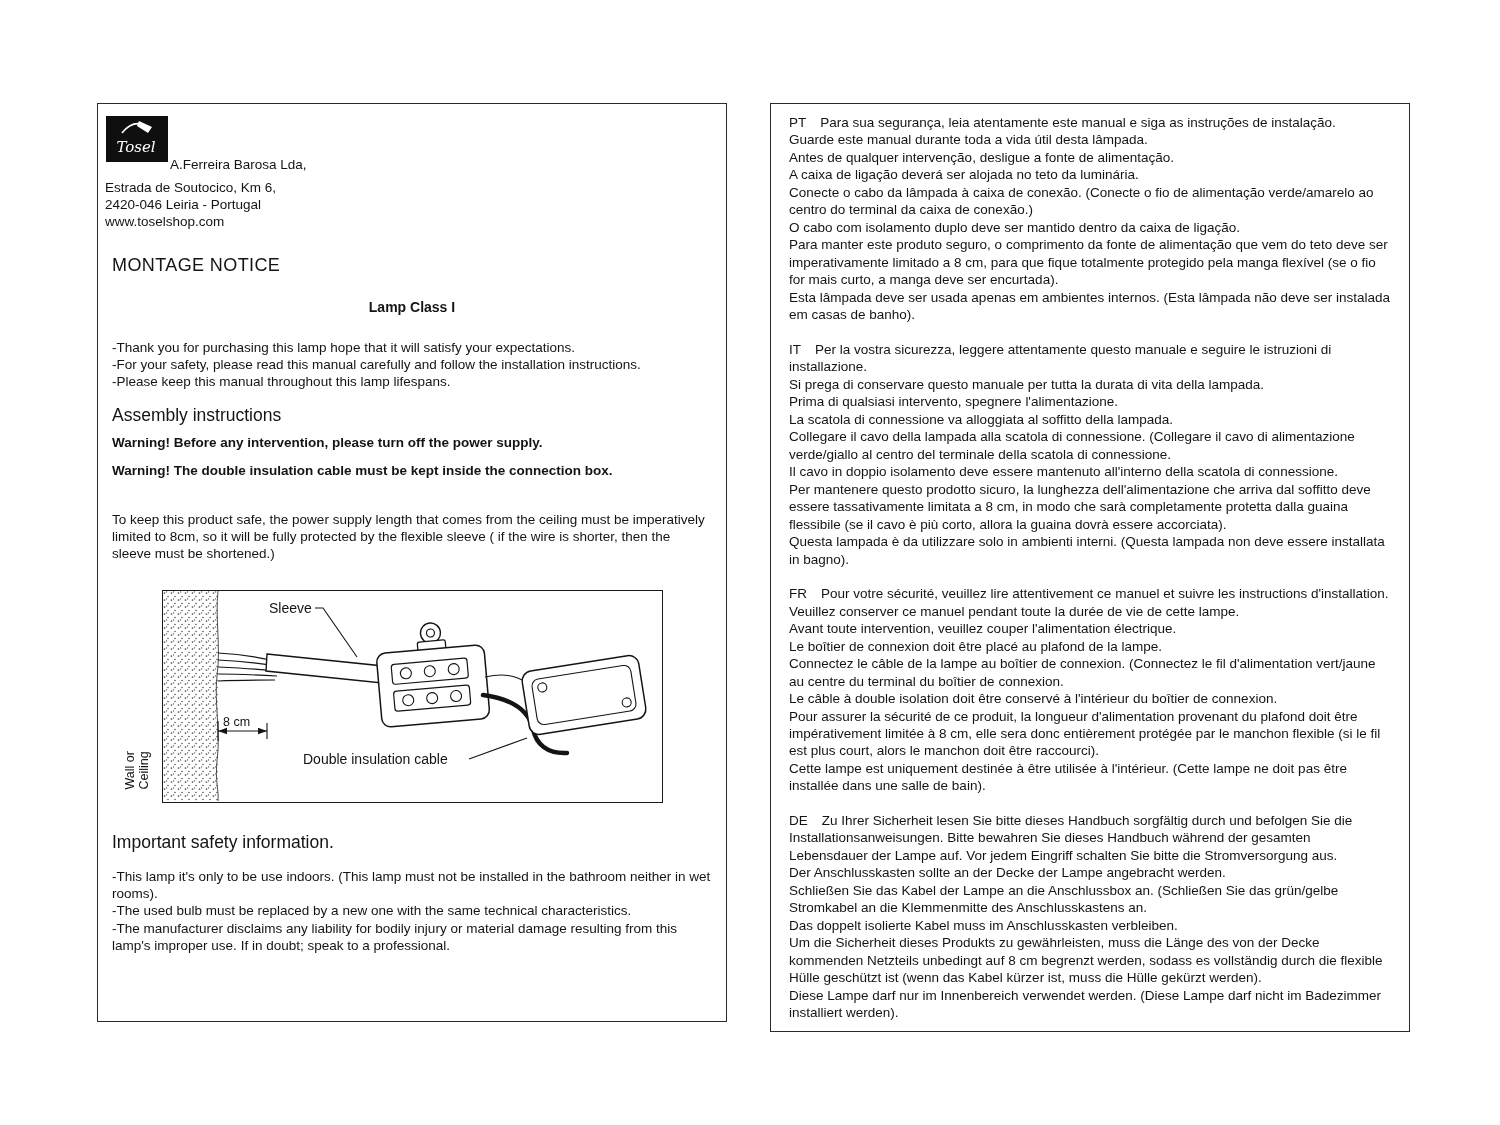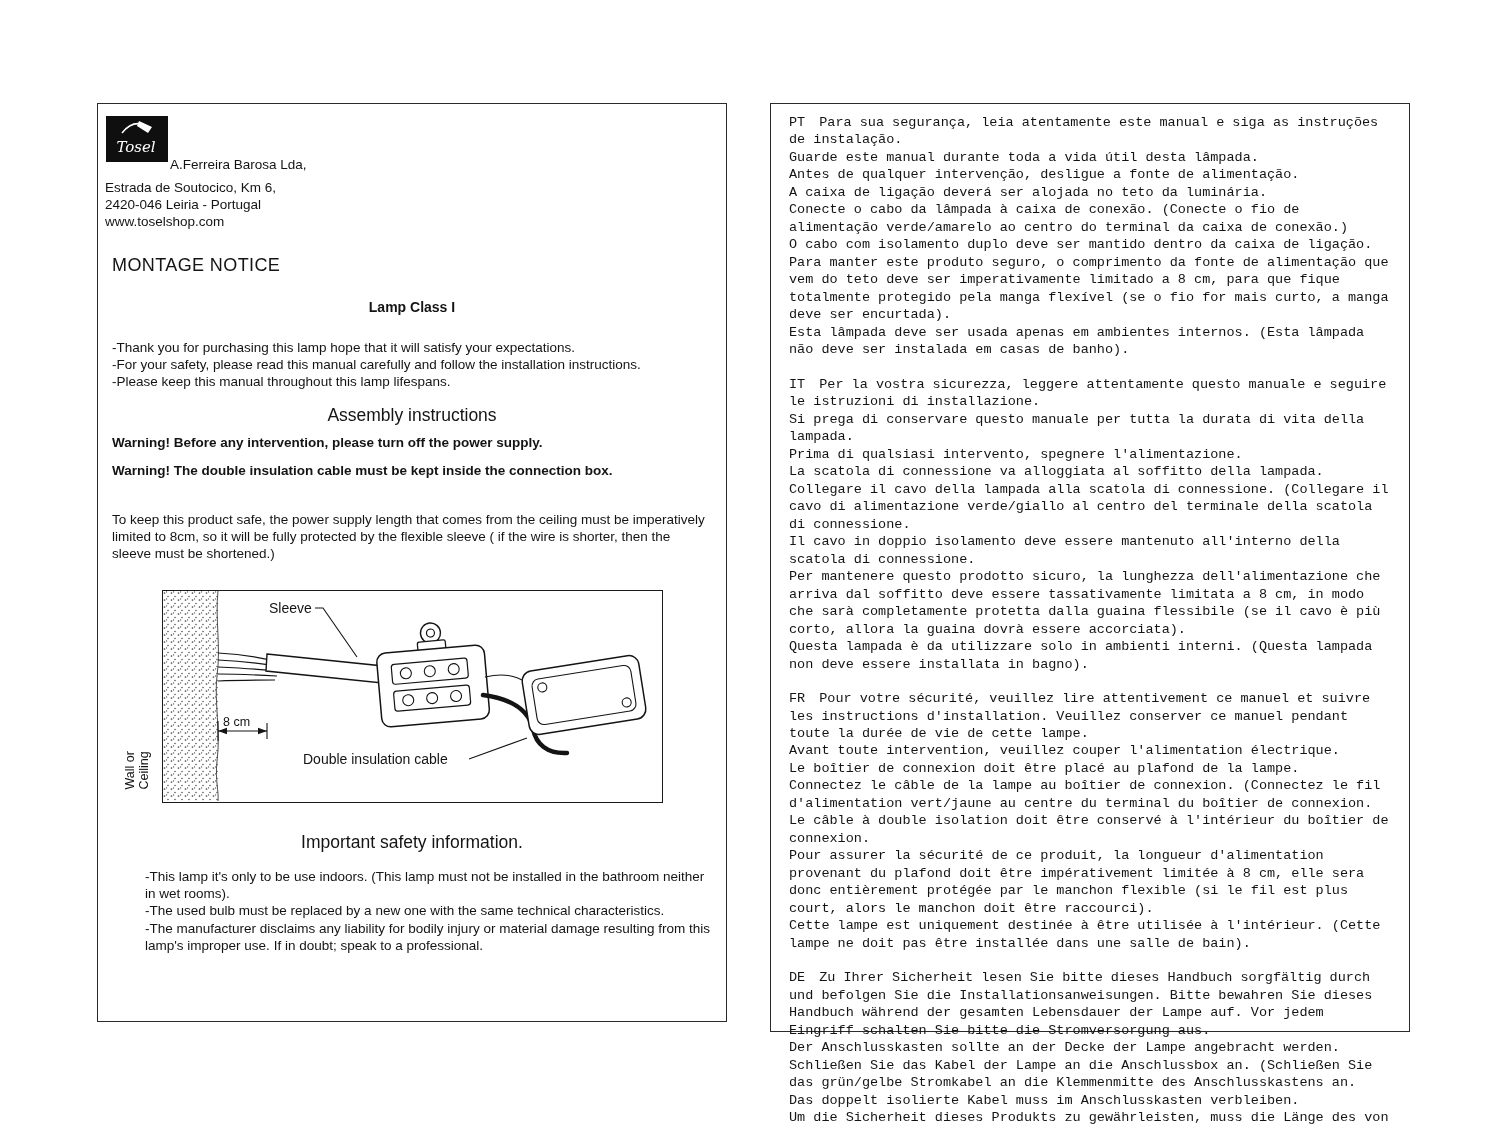--- a/index.html
+++ b/index.html
@@ -19,40 +19,40 @@
   .lp-header { position: relative; height: 112px; }
   .logo { position: absolute; left: -6px; top: 0; width: 62px; height: 46px; text-align: right; }
   .addr-first { position: absolute; left: 58px; top: 40px; font-size: 13.5px; }
   .addr-rest  { position: absolute; left: -7px; top: 63px; font-size: 13.5px; line-height: 17px; white-space: pre-line; }
 
   
   .doc-title    { margin-top: 26px; text-align: left; font-size: 18px; font-weight: 400; letter-spacing: .4px; }
   .doc-subtitle { margin-top: 22px; text-align: center; font-size: 14px; font-weight: 700; }
   .body-text    { white-space: pre-line; }
   .intro        { margin-top: 22px; }
-  .section-heading { margin-top: 13px; text-align: center; font-size: 17.5px; font-weight: 400; }
+  .section-heading { margin-top: 13px; font-size: 17.5px; font-weight: 400; }
   .warning      { margin-top: 8px; font-weight: 700; white-space: pre-line; }
   .warning-2    { margin-top: 11px; }
   .steps        { margin-top: 13px; }
   .supply       { margin-top: 31px; }
   .safety-h     { margin-top: 28px; }
-  .safety-p     { margin-top: 14px; margin-left: 33px; }
+  .safety-p     { margin-top: 14px; }
 
   
   .diagram { position: relative; width: 501px; height: 213px; margin: 28px auto 0; border: 1.5px solid #1a1a1a; background: #fff; }
   .diagram svg { display: block; }
   .diagram text { font-family: "Liberation Sans", "DejaVu Sans", sans-serif; fill: #141414; }
   .wall-label {
     position: absolute; left: -54px; bottom: 18px; width: 56px;
     text-align: center; font-size: 12.5px; line-height: 1.15;
     white-space: pre-line; transform: rotate(-90deg);
   }
 
   
-  .lang-block { margin-bottom: 17px; font-family: Liberation Mono, monospace; }
+  .lang-block { margin-bottom: 17px; }
   .lang-block:last-child { margin-bottom: 0; }
   .lang-code { display: inline-block; margin-right: 14px; }
   .lang-text { white-space: pre-line; }
 </style>
 </head>
 <body>
 
 <div class="sheet">
 
   <section class="panel panel-left">

